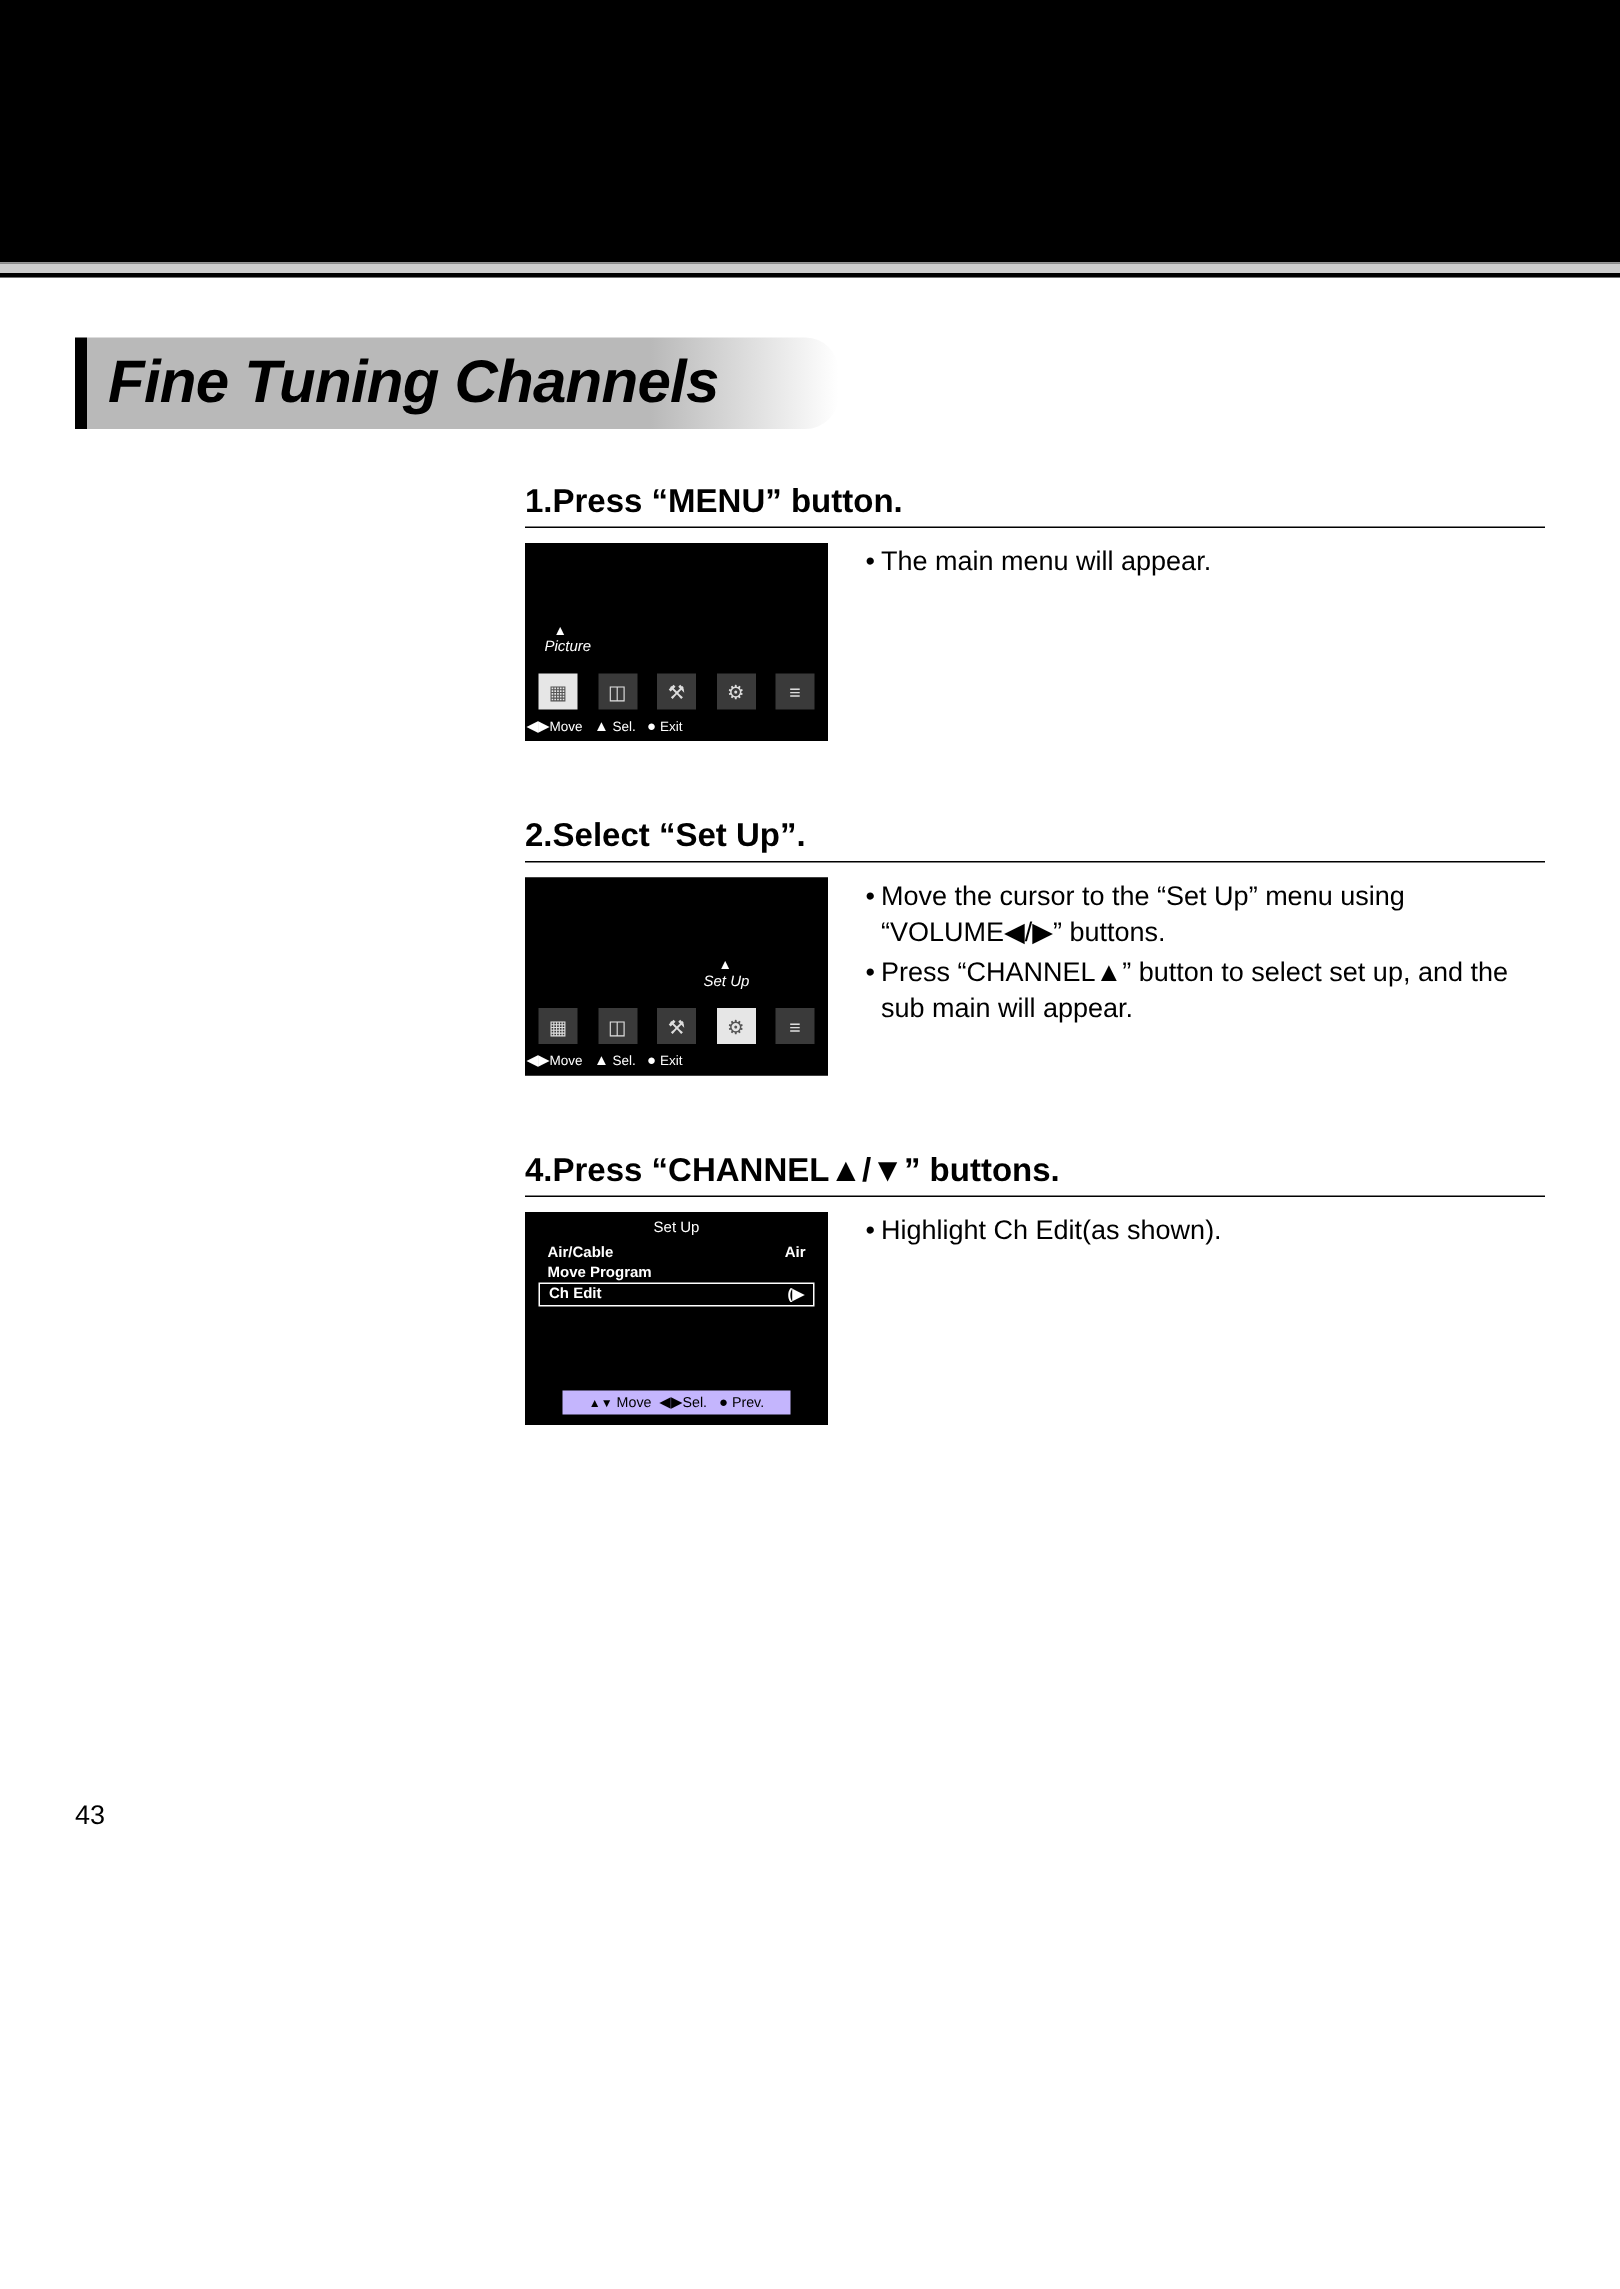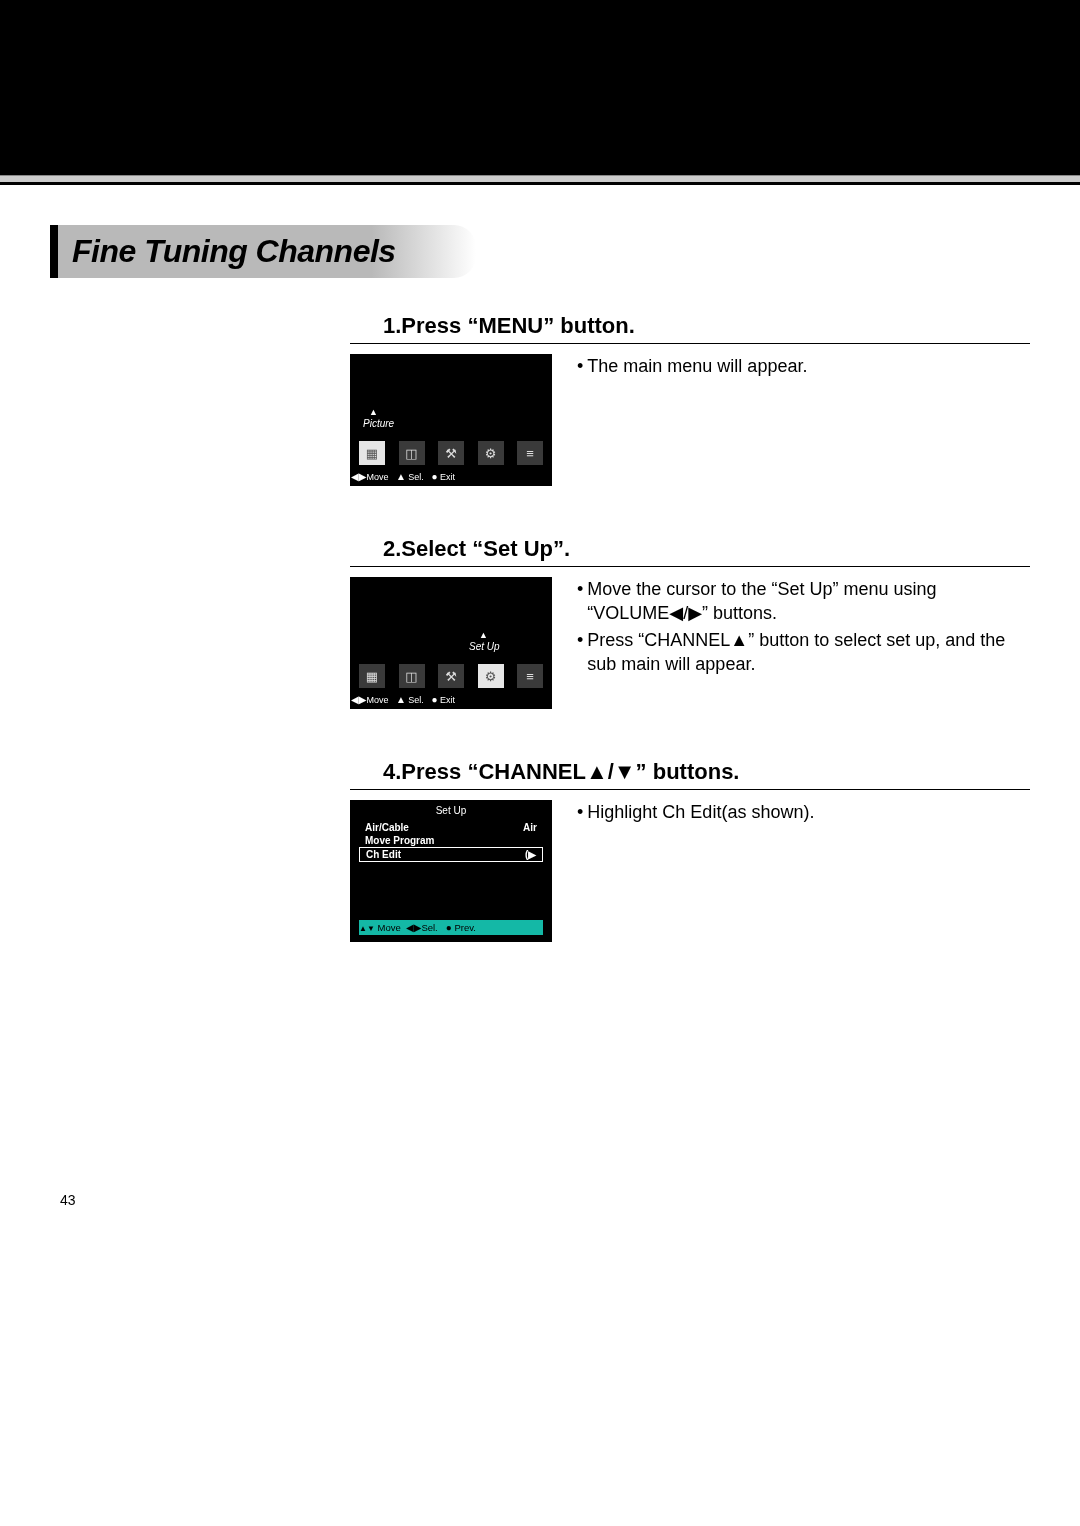--- a/index.html
+++ b/index.html
@@ -28,36 +28,35 @@
     align-items: stretch;
     margin-bottom: 35px;
   }
   .section-bar {
     width: 8px;
     background: #000;
   }
   .section-pill {
     background: linear-gradient(to right, #b9b9b9 0%, #b9b9b9 75%, #fff 100%);
     color: #000;
-    font-size: 32px;
+    font-size: 40px;
     font-weight: bold;
     padding: 8px 80px 8px 14px;
     border-radius: 0 22px 22px 0;
     font-style: italic;
     letter-spacing: -0.5px;
   }
   .step-block {
     margin-left: 300px;
     margin-bottom: 10px;
   }
   .step-title {
     font-size: 22px;
     font-weight: bold;
     margin-bottom: 4px;
-    margin-left: 33px;
   }
   .step-rule {
     border-bottom: 1px solid #000;
     margin-bottom: 10px;
   }
   .step-row {
     display: flex;
     gap: 25px;
     margin-bottom: 50px;
   }
@@ -145,31 +144,31 @@
   }
   .setup-row.boxed {
     border: 1px solid #fff;
     text-align: center;
   }
   .hint-row2 {
     position: absolute;
     bottom: 6px;
     left: 0;
     right: 0;
-    text-align: left;
+    text-align: center;
     color: #000;
-    background: #14b8a6;
+    background: #c4b5fd;
     font-size: 9.5px;
-    margin: 0 8px;
+    margin: 0 24px;
     padding: 2px 0;
   }
   .page-num {
-    font-size: 14px;
+    font-size: 18px;
     margin-top: 250px;
-    margin-left: 10px;
+    margin-left: 0;
   }
   .tri {
     font-size: 10px;
   }
 </style>
 </head>
 <body>
 
 <div class="top-black"></div>
 <div class="top-rule"></div>

